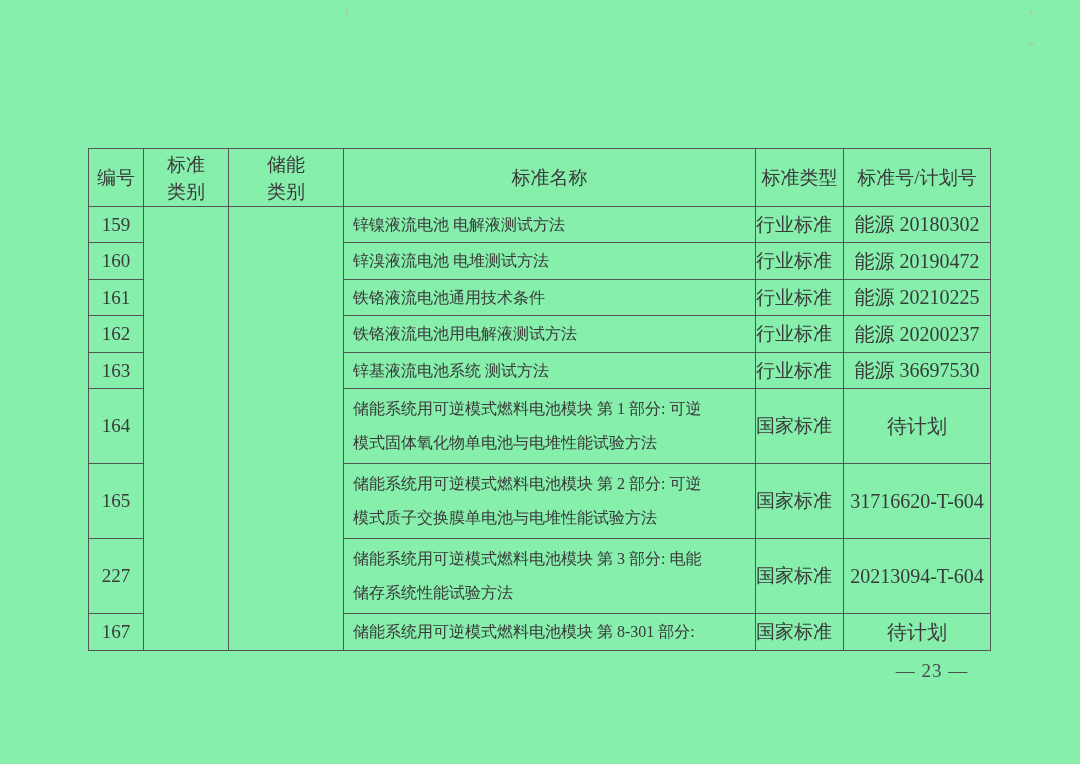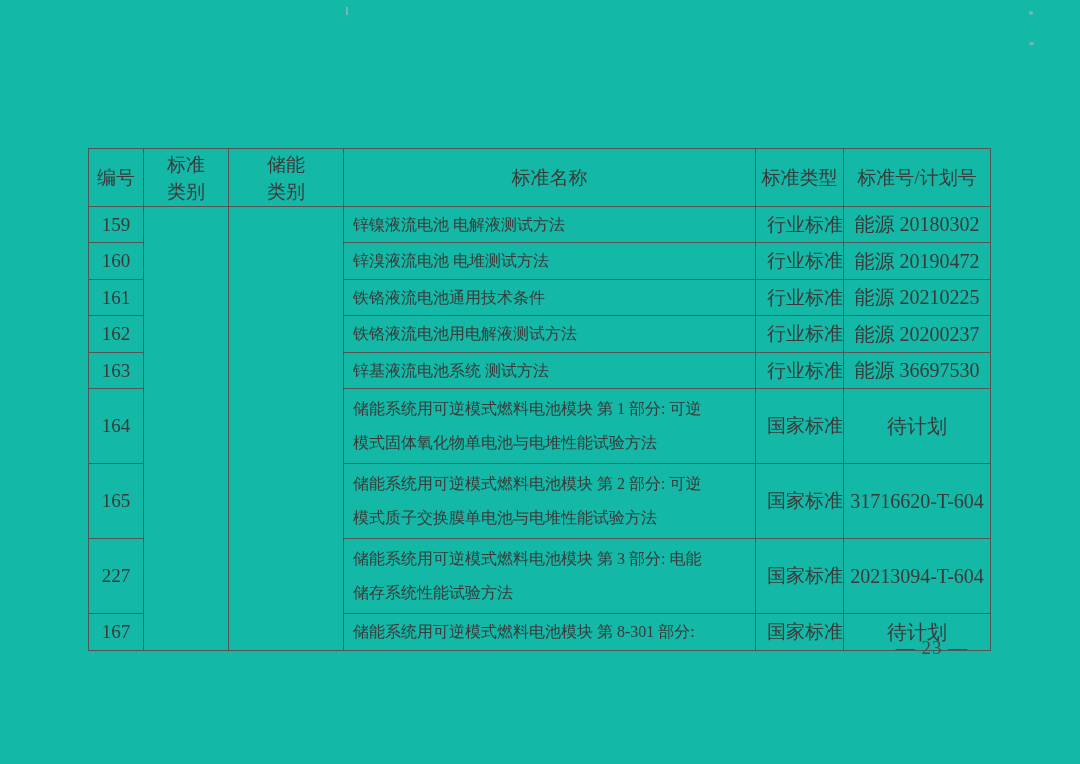--- a/index.html
+++ b/index.html
@@ -7,21 +7,21 @@
   body {
     width: 1080px; height: 764px;
     background: #ffffff;
     position: relative;
     font-family: "Liberation Serif", "DejaVu Serif", serif;
     color: #3a3a3a;
     overflow: hidden;
   }
   .page {
     position: absolute; inset: 0;
-    background: #14b8a6;
+    background: #86efac;
   }
   table.std-table {
     position: absolute;
     left: 88px; top: 148px;
     width: 902px;
     border-collapse: collapse;
     table-layout: fixed;
   }
   .std-table th, .std-table td {
     border: 1px solid #555555;
@@ -43,26 +43,26 @@
   tr.rd  { height: 75px; }
   td.c-id   { text-align: center; margin-left: 36px; }
   td.c-name {
     text-align: left;
     padding-left: 9px;
     padding-right: 4px;
     white-space: pre-line;
     font-size: 16px;
     line-height: 34px;
   }
-  td.c-type { text-align: right; }
+  td.c-type { text-align: left; }
   td.c-code { text-align: center; font-size: 20px; }
   td.c-empty { }
   .page-number {
     position: absolute;
-    top: 637px; left: 872px;
+    top: 660px; left: 872px;
     width: 120px;
     text-align: center;
     font-size: 19px;
     color: #4a4a4a;
     letter-spacing: 1px;
   }
   
   .speck { position: absolute; background: #b9b9b9; opacity: 0.55; }
   .speck.s1 { left: 346px; top: 7px;  width: 2px; height: 8px; }
   .speck.s2 { left: 1029px; top: 11px; width: 4px; height: 4px; border-radius: 2px; }

